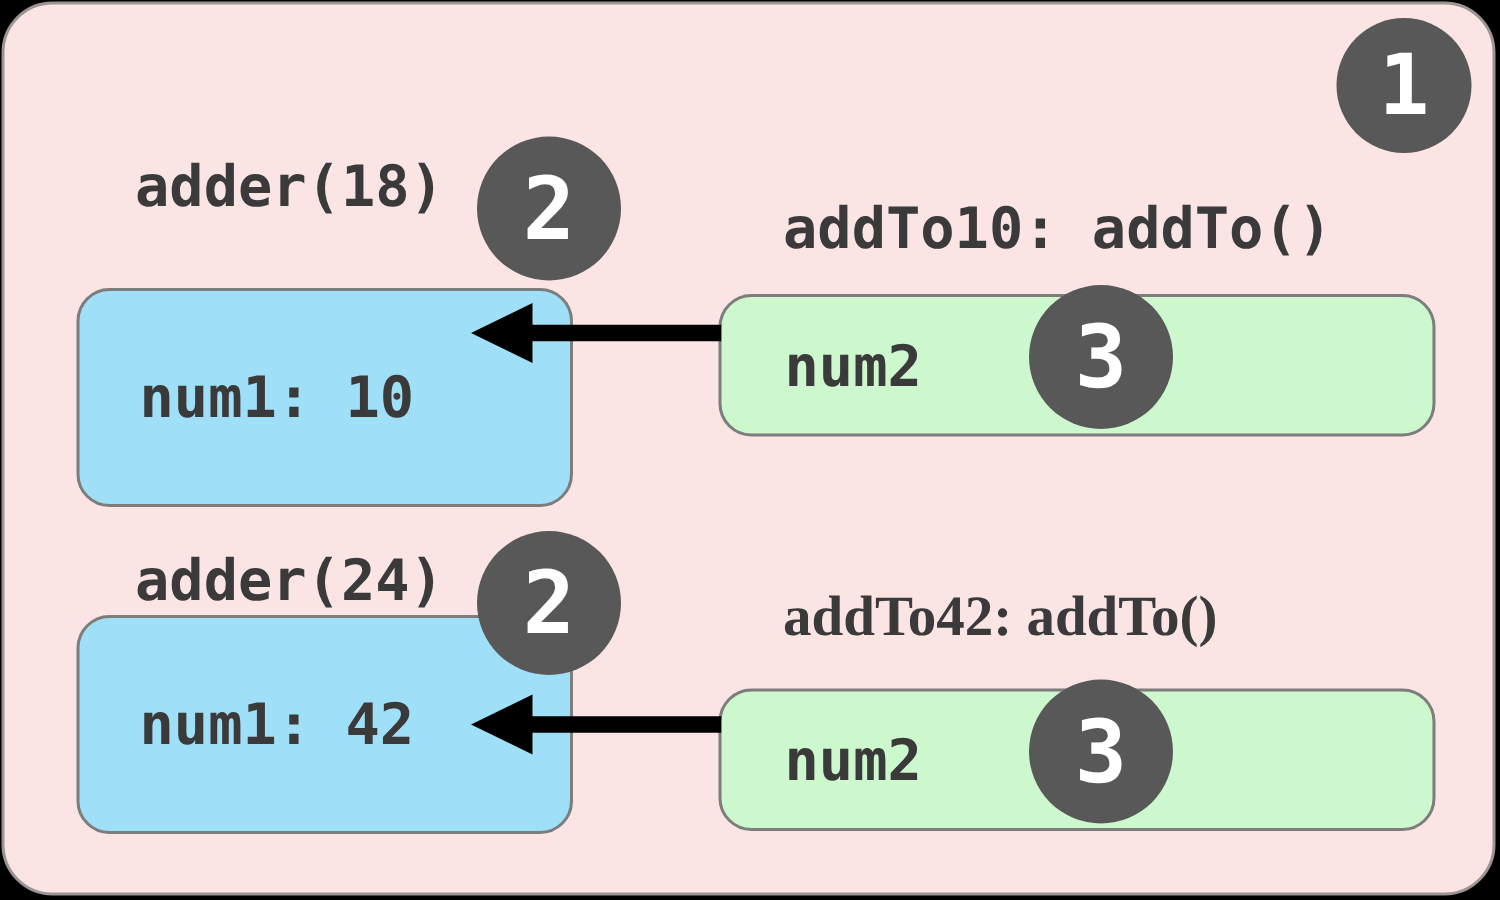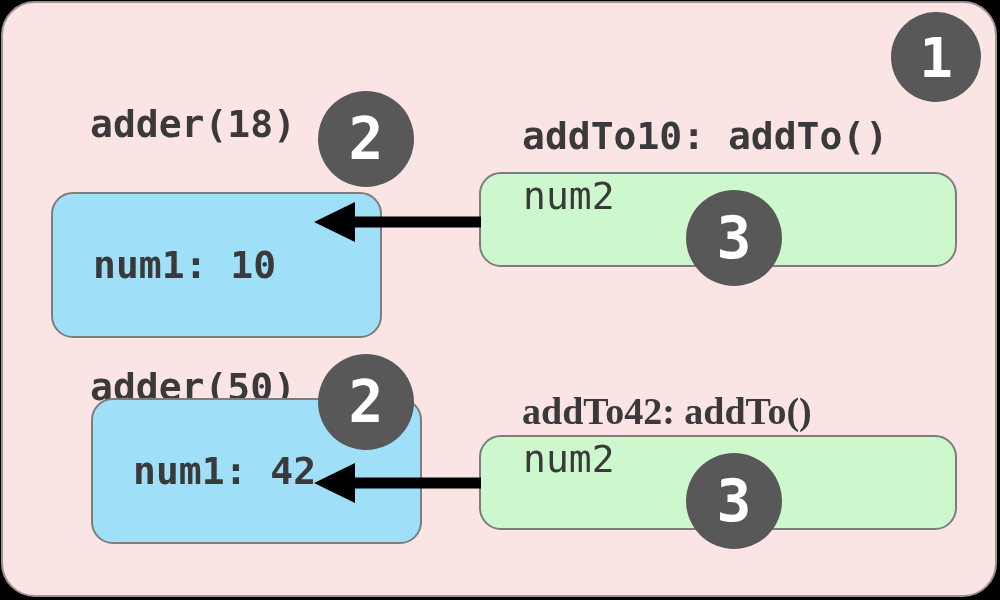--- a/index.html
+++ b/index.html
@@ -57,27 +57,28 @@
     z-index: 1;
   }
   .closure-box {
     position: absolute;
     left: 479px;
     width: 478px; height: 95px;
     background: var(--closure-bg);
     border: 2px solid var(--box-border);
     border-radius: 22px;
     display: flex;
-    align-items: flex-start;
+    align-items: center;
     padding-left: 42px;
     font-size: 38px;
-    font-weight: normal;
+    font-weight: bold;
     color: var(--label-text);
     white-space: pre;
     z-index: 1;
+    margin-top: 24px;
   }
   .badge {
     position: absolute;
     width: 96px; height: 96px;
     border-radius: 50%;
     background: var(--badge-bg);
     color: var(--badge-text);
     display: flex;
     align-items: center;
     justify-content: center;
@@ -107,38 +108,38 @@
 <div class="scope-label" style="left:90px; top:104px;">adder(18)</div>
 
 <div class="scope-box" style="top:148px;margin-top:44px;">
   <span>num1: 10</span>
 </div>
 
 <div class="badge" style="left:318px; top:91px;">
   <span>2</span>
 </div>
 
-<div class="closure-label" style="left:522px; top:116px;">addTo10: addTo()</div>
+<div class="closure-label" style="left:522px; top:132px;">addTo10: addTo()</div>
 
 <div class="closure-box" style="top:172px;">
   <span>num2</span>
 </div>
 
 <div class="badge" style="left:686px; top:190px;">
   <span>3</span>
 </div>
 
 <svg class="arrow-svg" style="top:198px;" viewBox="0 0 167 48">
   <line x1="167" y1="24" x2="38" y2="24"></line>
   <polygon points="0,24 41,4 41,44"></polygon>
 </svg>
 
-<div class="scope-label" style="left:90px; top:367px;">adder(50)</div>
+<div class="scope-label" style="left:90px; top:367px;">adder(24)</div>
 
-<div class="scope-box" style="top:398px;margin-left:40px;">
+<div class="scope-box" style="top:410px;">
   <span>num1: 42</span>
 </div>
 
 <div class="badge" style="left:318px; top:354px;">
   <span>2</span>
 </div>
 
 <div class="closure-label" style="left:522px; top:391px;font-family:Liberation Serif, serif;">addTo42: addTo()</div>
 
 <div class="closure-box" style="top:435px;">

